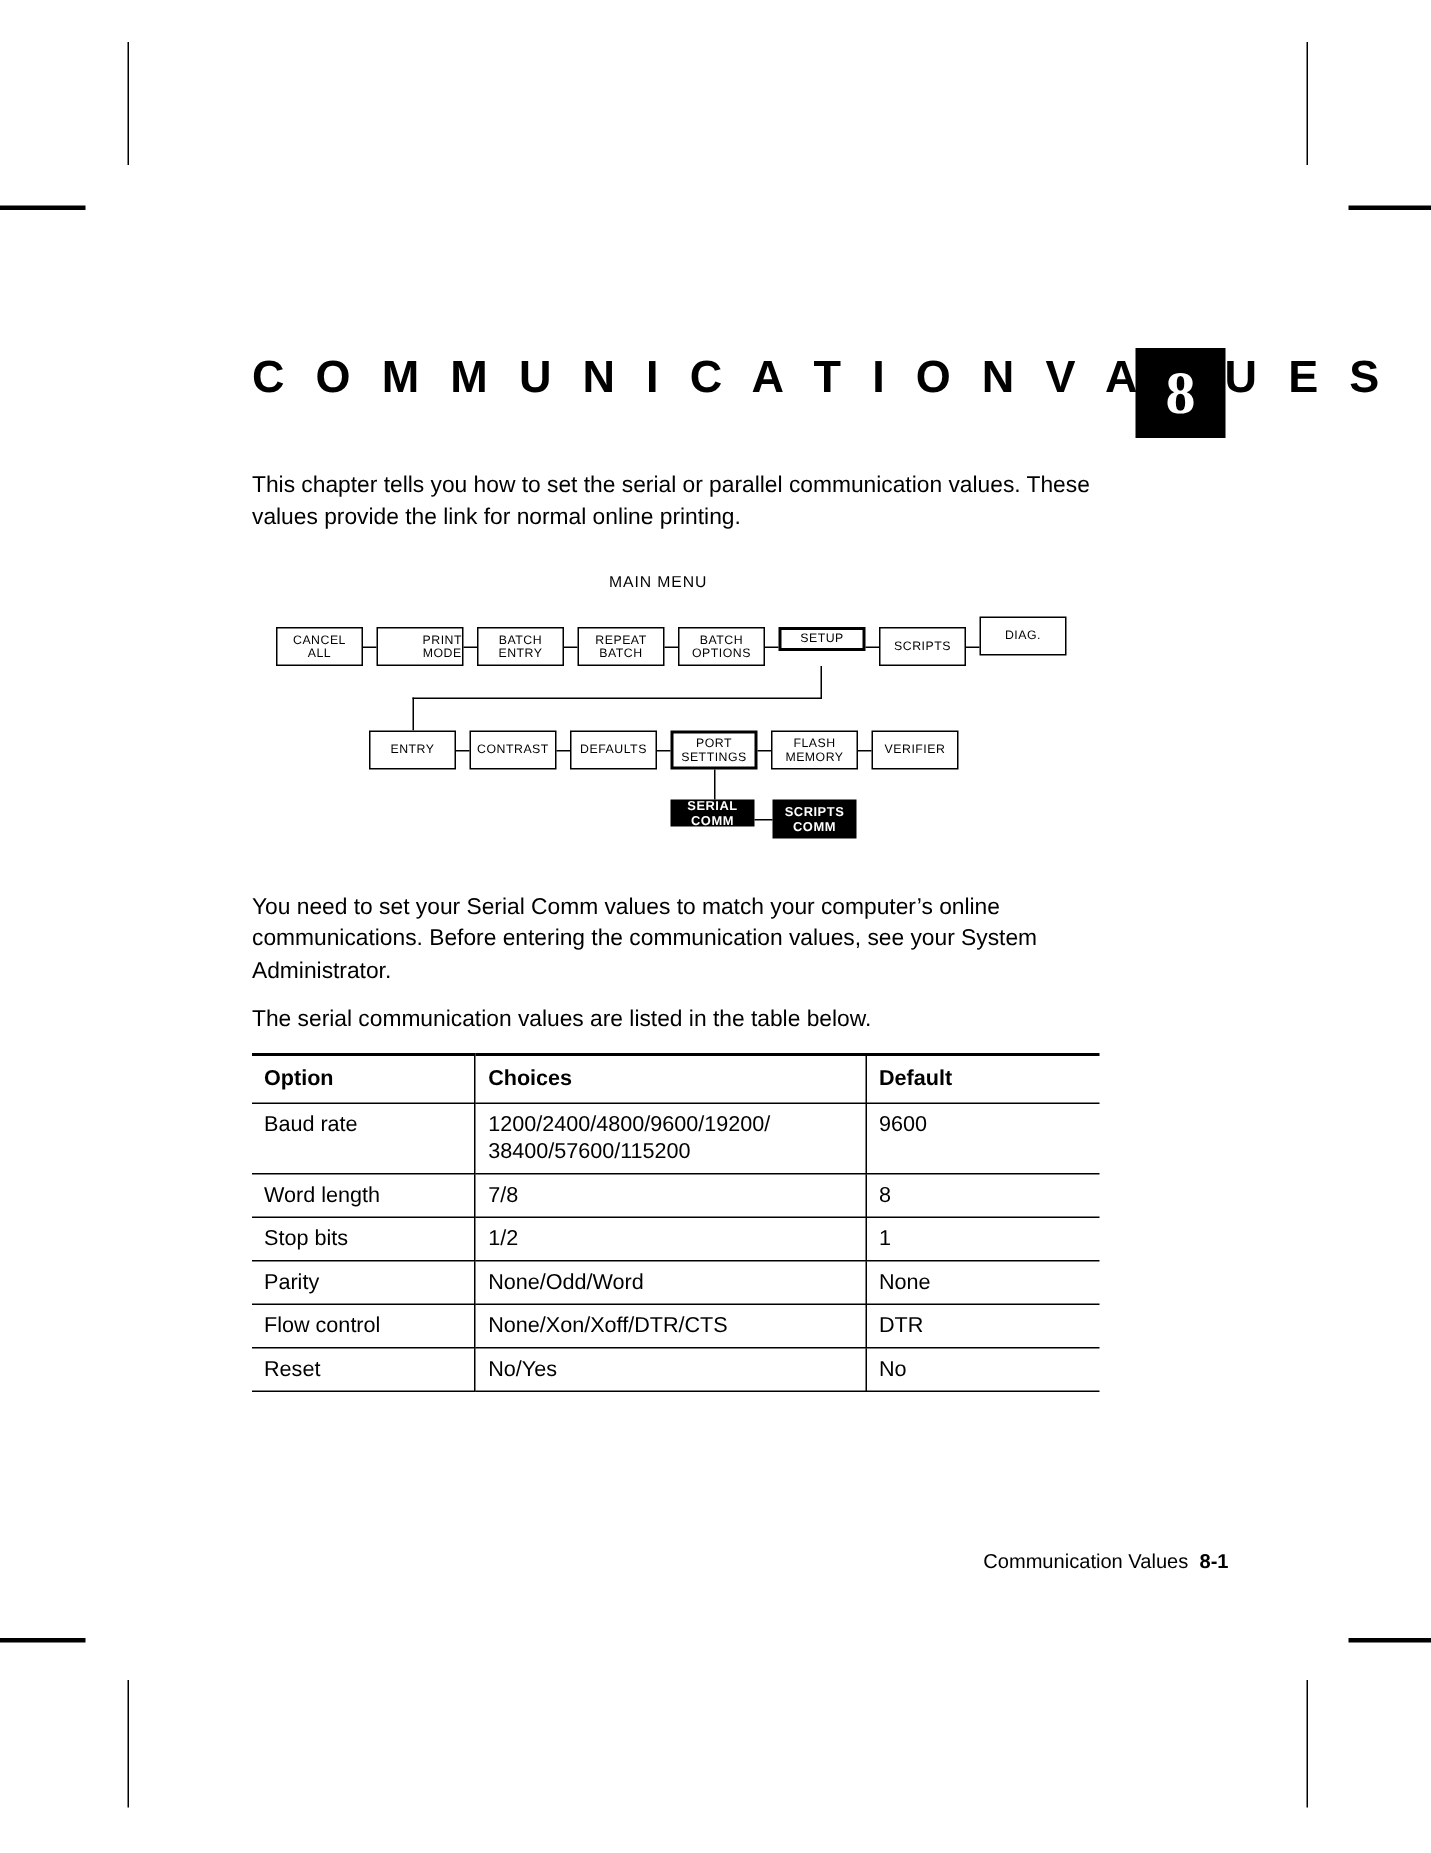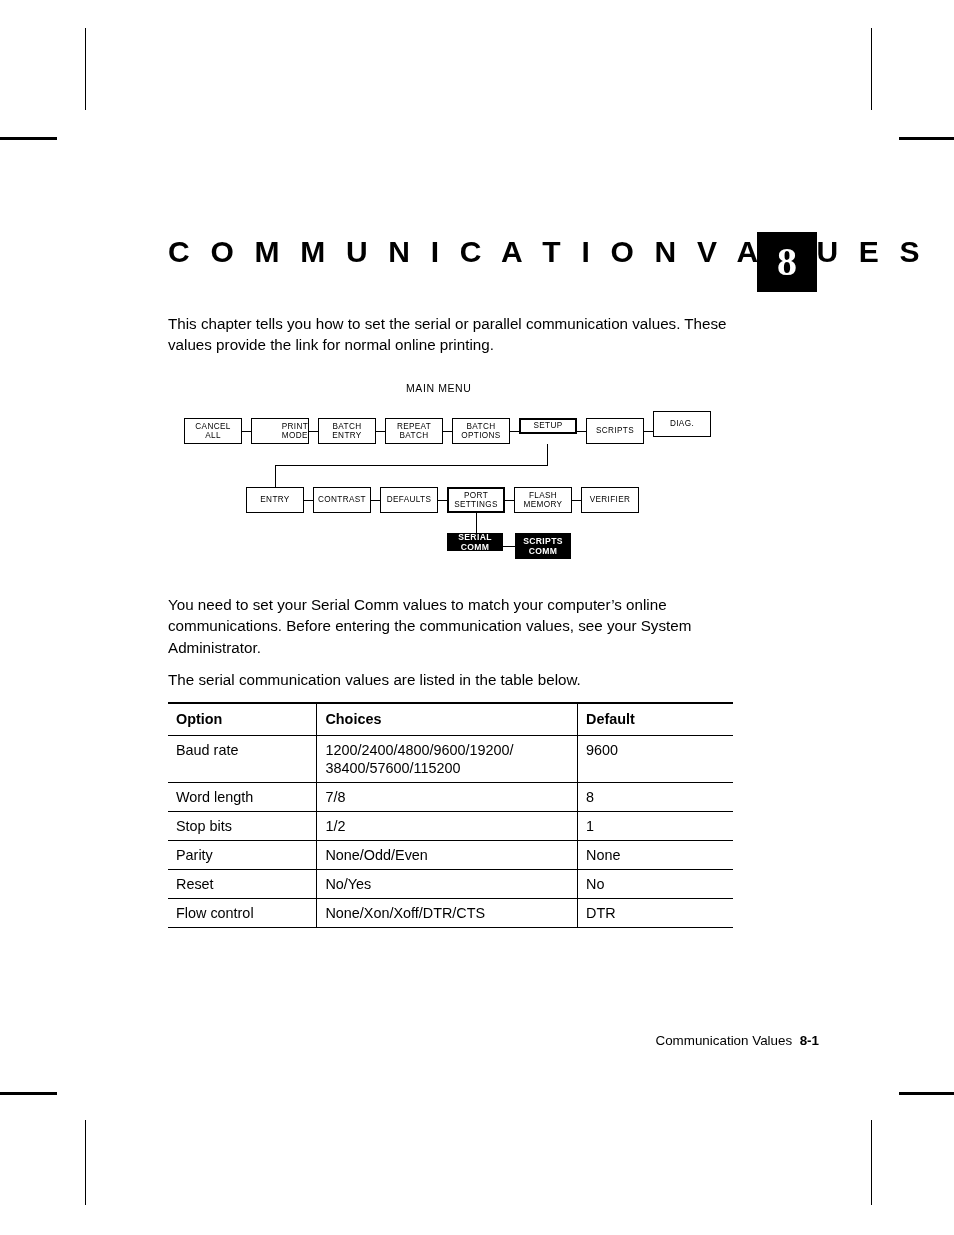--- a/index.html
+++ b/index.html
@@ -251,32 +251,32 @@
         <td class="col-choices">7/8</td>
         <td class="col-default">8</td>
       </tr>
       <tr>
         <td class="col-opt">Stop bits</td>
         <td class="col-choices">1/2</td>
         <td class="col-default">1</td>
       </tr>
       <tr>
         <td class="col-opt">Parity</td>
-        <td class="col-choices">None/Odd/Even</td>
+        <td class="col-choices">None/Odd/Word</td>
         <td class="col-default">None</td>
+      </tr>
+      <tr>
+        <td class="col-opt">Flow control</td>
+        <td class="col-choices">None/Xon/Xoff/DTR/CTS</td>
+        <td class="col-default">DTR</td>
       </tr>
       <tr>
         <td class="col-opt">Reset</td>
         <td class="col-choices">No/Yes</td>
         <td class="col-default">No</td>
-      </tr>
-      <tr>
-        <td class="col-opt">Flow control</td>
-        <td class="col-choices">None/Xon/Xoff/DTR/CTS</td>
-        <td class="col-default">DTR</td>
       </tr>
     </tbody>
   </table>
 
   <div id="footer">
     <span>Communication Values</span>&nbsp;
     <b>8-1</b>
   </div>
 
 </div>

